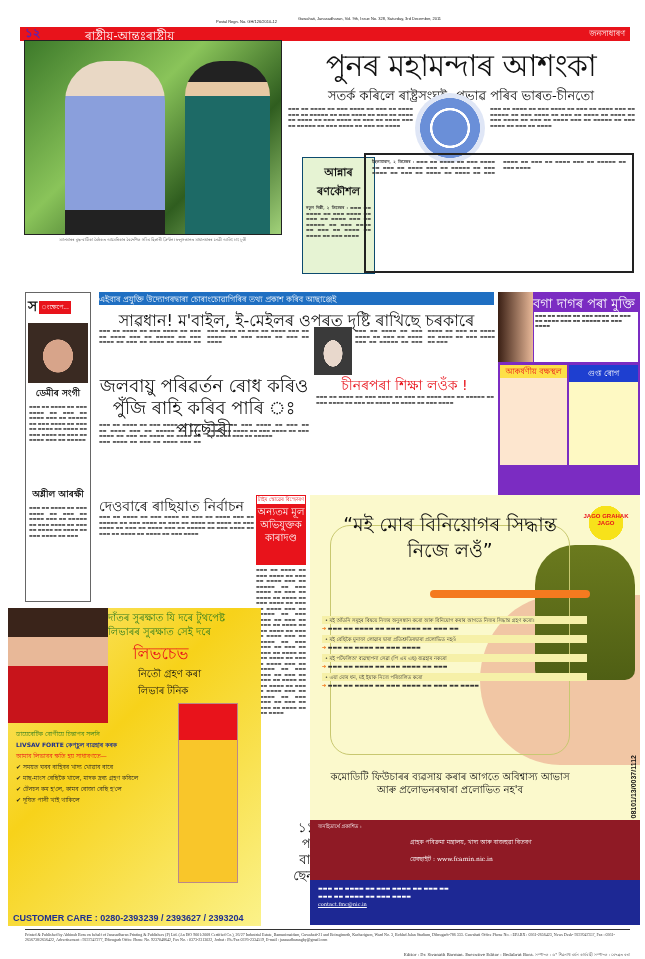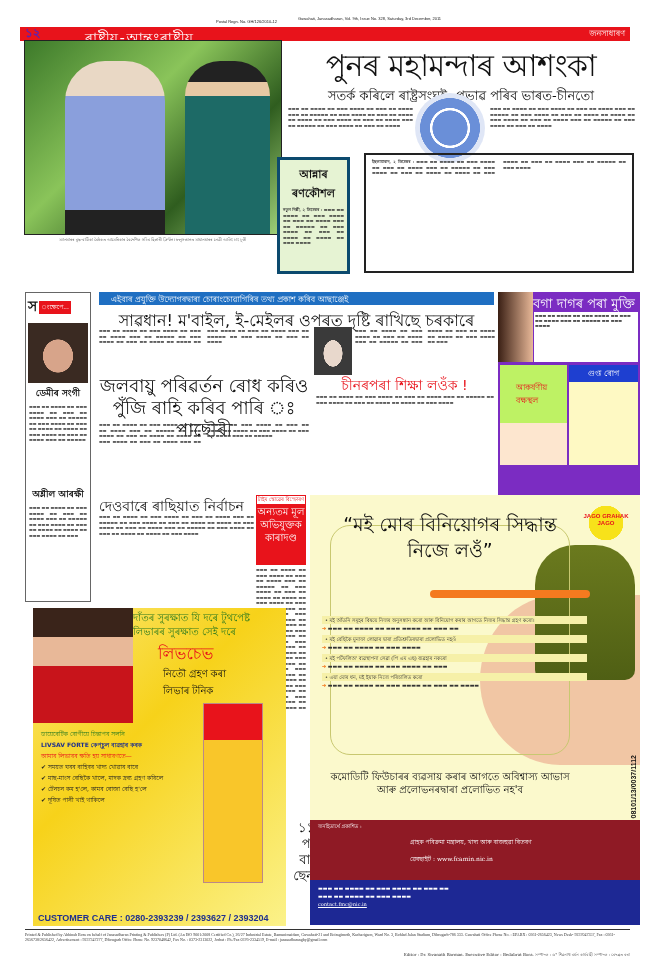--- a/index.html
+++ b/index.html
@@ -1,50 +1,50 @@
 <!DOCTYPE html>
 <html><head>
 <meta charset="utf-8">
 <style>
 *{box-sizing:border-box;margin:0;padding:0}
 body{width:645px;height:959px;background:#fff;font-family:"DejaVu Serif",serif;position:relative;overflow:hidden;color:#111}
 .abs{position:absolute}
 .topbar{left:20px;top:27px;width:610px;height:14px;background:#e8131b;}
 .topbar .pg{position:absolute;left:5px;top:-3px;font-size:12px;font-weight:bold;color:#5a23b5;font-family:"DejaVu Sans",sans-serif}
-.topbar .sec{position:absolute;left:65px;top:0px;font-size:14px;color:#fff;font-family:Liberation Mono, monospace}
+.topbar .sec{position:absolute;left:65px;top:0px;font-size:12px;color:#fff;font-family:Liberation Sans, sans-serif}
 .topbar .post{position:absolute;left:196px;top:-8px;font-size:4px;color:#222;font-family:"Liberation Sans",sans-serif}
 .topbar .issue{position:absolute;left:278px;top:-11px;font-size:4px;color:#222;font-family:"Liberation Sans",sans-serif}
 .topbar .mast{position:absolute;right:5px;top:0;font-size:8px;color:#fff;font-family:"DejaVu Sans",sans-serif}
 .photo{left:24px;top:40px;width:258px;height:195px;background:linear-gradient(135deg,#3d7a2a,#8ac45a 40%,#2f5d1f 70%,#a2d27a);border:1px solid #222;overflow:hidden}
 .fig1{position:absolute;left:40px;top:20px;width:100px;height:175px;background:linear-gradient(#e9d8c5 0 20%,#8a9fdc 20% 85%,#222 85%);border-radius:40px 40px 0 0}
 .fig2{position:absolute;left:160px;top:20px;width:85px;height:175px;background:linear-gradient(#222 0 12%,#e6c8a4 12% 20%,#1d6a66 20% 100%);border-radius:35px 35px 0 0}
 .caption{left:24px;top:237px;width:258px;font-size:4px;text-align:center;color:#333}
 .headline{left:286px;top:42px;width:350px;font-size:30px;font-weight:normal;text-align:center;font-family:"DejaVu Sans",sans-serif;letter-spacing:-0.5px}
 .subhead{left:286px;top:86px;width:350px;font-size:13px;text-align:center;font-family:"DejaVu Sans",sans-serif}
 .col{font-size:4px;line-height:5.5px;color:#333;text-align:justify;overflow:hidden}
 .un{left:415px;top:93px;width:70px;height:70px;border-radius:50%;background:radial-gradient(circle,#6a8fd8 0 35%,#fff 36% 40%,#6a8fd8 41% 60%,#dfe6f6 61%);}
-.box-green{left:277px;top:157px;width:73px;height:117px;background:#e6f3d3;border:3px solid #0c4a6e}
+.box-green{left:302px;top:157px;width:73px;height:117px;background:#e6f3d3;border:1px solid #0c4a6e}
 .box-green h3{font-size:11px;text-align:center;font-family:"DejaVu Sans",sans-serif;margin:6px 0 3px}
 .pak{left:364px;top:153px;width:270px;height:120px;border:2px solid #222}
 .pak h2{color:#e01c22;font-size:21px;text-align:center;font-family:"DejaVu Sans",sans-serif;line-height:24px;margin-top:5px}
 .sang{left:25px;top:292px;width:66px;height:310px;border:1px solid #666}
 .sang .hd{display:flex;align-items:center;gap:2px;padding:2px}
 .sang .s{font-size:14px;font-weight:bold}
 .sang .tag{background:#e8131b;color:#fff;font-size:6px;padding:1px 2px;font-family:"DejaVu Sans",sans-serif}
 .sang .ph{width:60px;height:60px;margin:2px;background:radial-gradient(ellipse at 50% 55%,#d7a48a 0 35%,#3a2a22 36%)}
 .sang h4{font-size:9px;text-align:center;margin:3px 0}
-.bluebar{left:99px;top:292px;width:395px;height:13px;background:#1f6fc2;color:#fff;font-size:8px;font-family:"DejaVu Sans",sans-serif;padding:1px 12px;white-space:nowrap}
+.bluebar{left:99px;top:292px;width:395px;height:13px;background:#1f6fc2;color:#fff;font-size:8px;font-family:"DejaVu Sans",sans-serif;padding:1px 0;white-space:nowrap}
 .sar{left:99px;top:308px;width:395px;font-size:16px;font-weight:normal;text-align:center;font-family:"DejaVu Sans",sans-serif}
 .julian{left:314px;top:327px;width:38px;height:48px;background:radial-gradient(ellipse at 50% 55%,#e8d8cc 0 35%,#3a3a3a 36%)}
 .ad-baga{left:498px;top:292px;width:142px;height:203px;background:#7b2cc2}
 .ad-baga .title{position:absolute;left:35px;top:2px;color:#fff;font-size:13px;font-family:"DejaVu Sans",sans-serif}
 .ad-baga .face{position:absolute;left:0;top:0;width:35px;height:70px;background:linear-gradient(90deg,#3a1f14,#e8b898)}
 .ad-baga .txt{position:absolute;left:36px;top:20px;width:104px;height:50px;background:#fff;font-size:4px;color:#222;padding:1px}
 .ad-baga .bx1{position:absolute;left:2px;top:73px;width:67px;height:100px;background:#fde6cf}
-.ad-baga .bx1 .h{background:#bef264;color:#e8131b;font-size:8px;text-align:left;padding:16px}
+.ad-baga .bx1 .h{background:#fde047;color:#e8131b;font-size:8px;text-align:center;padding:0}
 .ad-baga .bx2{position:absolute;left:71px;top:73px;width:69px;height:100px;background:#fef9c3}
 .ad-baga .bx2 .h{background:#1e3fd0;color:#fff;font-size:8px;text-align:center;padding:2px}
 .ad-baga .foot{position:absolute;left:0;bottom:0;width:142px;height:22px;color:#fff;font-family:"Liberation Sans",sans-serif;font-weight:bold;font-size:8px;text-align:center;line-height:10px}
 .jal{left:99px;top:375px;width:210px;font-size:18px;text-align:center;font-family:"DejaVu Sans",sans-serif;line-height:22px}
 .tin{left:312px;top:374px;width:185px;font-size:14px;color:#e8131b;text-align:center;font-family:"DejaVu Sans",sans-serif}
 .dewa{left:99px;top:495px;width:155px;font-size:14px;font-family:"DejaVu Sans",sans-serif}
 .redbox{left:256px;top:495px;width:50px;height:70px;background:#e8131b;color:#fff;text-align:center}
 .redbox .t{font-size:5px;background:#fff;color:#e8131b;margin:1px}
 .redbox .m{font-size:10px;font-family:"DejaVu Sans",sans-serif;line-height:13px}
 .fmc{left:310px;top:495px;width:330px;height:430px;background:#fbf9cc}
@@ -54,21 +54,21 @@
 .fmc .jago{position:absolute;left:272px;top:8px;width:48px;height:40px;border-radius:50%;background:radial-gradient(circle,#f7e21a 0 55%,transparent 56%);color:#e8131b;font-size:6px;font-weight:bold;font-family:"Liberation Sans",sans-serif;text-align:center;padding-top:10px;line-height:7px}
 .fmc .man{position:absolute;left:225px;top:50px;width:100px;height:135px;background:linear-gradient(#6b7a1e,#4f5f14);border-radius:40px 40px 10px 10px}
 .fmc .table{position:absolute;left:170px;top:100px;width:160px;height:170px;background:#f1c6a4;border-radius:50% 0 0 50%}
 .fmc .items{position:absolute;left:12px;top:118px;width:265px;font-size:5px;line-height:8px;color:#333}
 .fmc .items .row{background:#f6f0a8;padding:0 3px;margin-top:3px}
 .fmc .items .arr{color:#f47a1f;font-weight:bold}
 .fmc .warn{position:absolute;left:20px;top:275px;width:240px;font-size:10px;text-align:center;font-family:"DejaVu Sans",sans-serif;line-height:13px}
 .fmc .davp{position:absolute;right:3px;top:260px;font-size:7px;writing-mode:vertical-rl;transform:rotate(180deg);font-family:"Liberation Sans",sans-serif;font-weight:bold}
 .fmc .maroon{position:absolute;left:0;top:325px;width:330px;height:60px;background:#8f1a25;color:#fff;font-size:5px}
 .fmc .navy{position:absolute;left:0;top:385px;width:330px;height:45px;background:#1d2894;color:#fff;font-size:5px;padding:4px 8px;line-height:8px}
-.liv{left:33px;top:608px;width:253px;height:318px;background:linear-gradient(135deg,#fbe97a,#f7d21a 40%,#fbf28a)}
+.liv{left:8px;top:608px;width:253px;height:318px;background:linear-gradient(135deg,#fbe97a,#f7d21a 40%,#fbf28a)}
 .liv .h1{position:absolute;left:100px;top:2px;font-size:10px;color:#2b7a1e;font-family:"DejaVu Sans",sans-serif}
 .liv .h2{position:absolute;left:100px;top:16px;font-size:10px;color:#2b7a1e;font-family:"DejaVu Sans",sans-serif}
 .liv .h3{position:absolute;left:125px;top:33px;font-size:16px;color:#e8131b;font-family:"DejaVu Sans",sans-serif}
 .liv .h4{position:absolute;left:130px;top:58px;font-size:10px;font-family:Liberation Sans, sans-serif}
 .liv .girl{position:absolute;left:0;top:0;width:100px;height:115px;background:linear-gradient(#3a241a 0 25%,#e8b898 25% 50%,#c8141b 50%)}
 .liv .box{position:absolute;left:170px;top:95px;width:60px;height:180px;background:linear-gradient(#e8131b 0 20%,#f9c62a 20%);border:1px solid #b88}
 .liv .lines{position:absolute;left:8px;top:120px;width:160px;font-size:6px;line-height:11px;font-family:"DejaVu Sans",sans-serif;color:#222}
 .liv .cc{position:absolute;left:5px;bottom:3px;font-size:9px;font-weight:bold;color:#1e2f8e;font-family:"Liberation Sans",sans-serif}
 .hundred{left:285px;top:820px;width:60px;font-size:13px;text-align:center;font-family:"DejaVu Sans",sans-serif;line-height:16px}
 .imprint{left:25px;top:929px;width:605px;font-size:4px;line-height:5px;color:#333;border-top:1px solid #333;padding-top:2px;font-family:"Liberation Serif",serif}

